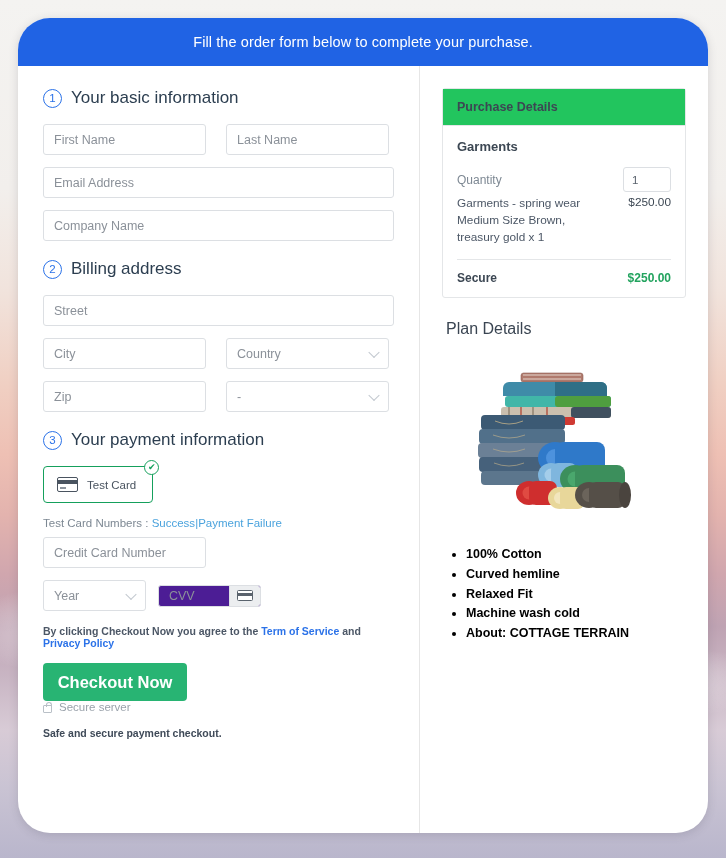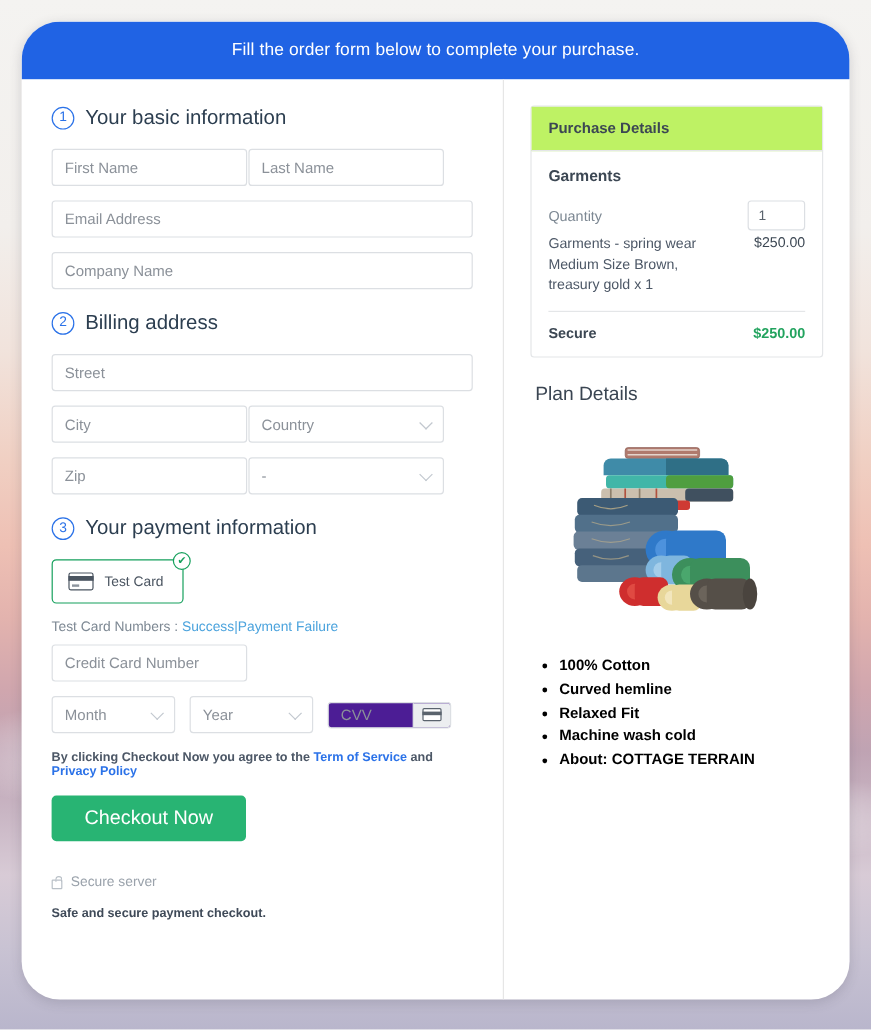--- a/index.html
+++ b/index.html
@@ -93,21 +93,21 @@
     display: flex; align-items: center; justify-content: center;
     flex: 0 0 auto;
   }
   .section-title {
     font-size: 17px;
     color: #2c3e50;
     font-weight: 400;
   }
 
   
-  .row { display: flex; gap: 1px; margin-bottom: 12px; align-items: flex-end; }
+  .row { display: flex; gap: 20px; margin-bottom: 12px; align-items: flex-end; }
   .field {
     height: 31px;
     border: 1px solid #dcdfe3;
     border-radius: 3px;
     background: #fff;
     display: flex; align-items: center;
     padding: 0 10px;
     font-size: 12.5px;
     color: #8b9199;
     position: relative;
@@ -200,27 +200,27 @@
   #terms {
     font-size: 10.5px; color: #4c5766;
     margin-bottom: 14px; font-weight: bold;
   }
   #terms a { color: #2b72e8; text-decoration: none; }
 
   #checkout-btn {
     background: #28b473;
     color: #fff;
     border: none;
-    width: 162px; height: 38px;
+    width: 144px; height: 38px;
     border-radius: 4px;
     font-size: 16.5px;
-    font-weight: normal;
+    font-weight: bold;
     font-family: "Liberation Sans", sans-serif;
     cursor: pointer;
-    margin-bottom: 28px;
+    margin-bottom: 0;
   }
   #secure-row {
     display: flex; align-items: center; gap: 7px;
     font-size: 11.5px; color: #9aa2ab;
     margin-bottom: 14px;
   }
   .lock-glyph {
     width: 9px; height: 8px;
     border: 1.2px solid #b9c0c7; border-radius: 1px;
     position: relative; margin-top: 3px;
@@ -233,21 +233,21 @@
   }
   #safe-note { font-size: 10.5px; color: #3f4a58; font-weight: bold; }
 
   
   #purchase-card {
     border: 1px solid #e4e6e8;
     border-radius: 3px;
     margin-bottom: 22px;
   }
   #purchase-head {
-    background: #bef264;
+    background: #22c55e;
     border-bottom: 1px solid #e4e6e8;
     padding: 11px 14px;
     font-size: 12.5px;
     font-weight: bold;
     color: #3c4753;
   }
   #purchase-body { padding: 13px 14px 12px 14px; }
   #garments-title {
     font-size: 13px; font-weight: bold; color: #3c4753;
     margin-bottom: 13px;
@@ -366,24 +366,20 @@
       </div>
 
       <div id="test-numbers">
         <span>Test Card Numbers :</span>
         <a href="#">Success</a><span class="sep">|</span><a href="#">Payment Failure</a>
       </div>
 
       <div class="field" id="cc-number">Credit Card Number</div>
 
       <div id="expiry-row">
-        <div class="field small-sel">
-          <span>Month</span>
-          <span class="chevron"></span>
-        </div>
         <div class="field small-sel">
           <span>Year</span>
           <span class="chevron"></span>
         </div>
         <div id="cvv-wrap">
           <div id="cvv-input">CVV</div>
           <div id="cvv-icon-box">
             <span class="mini-card"></span>
           </div>
         </div>

